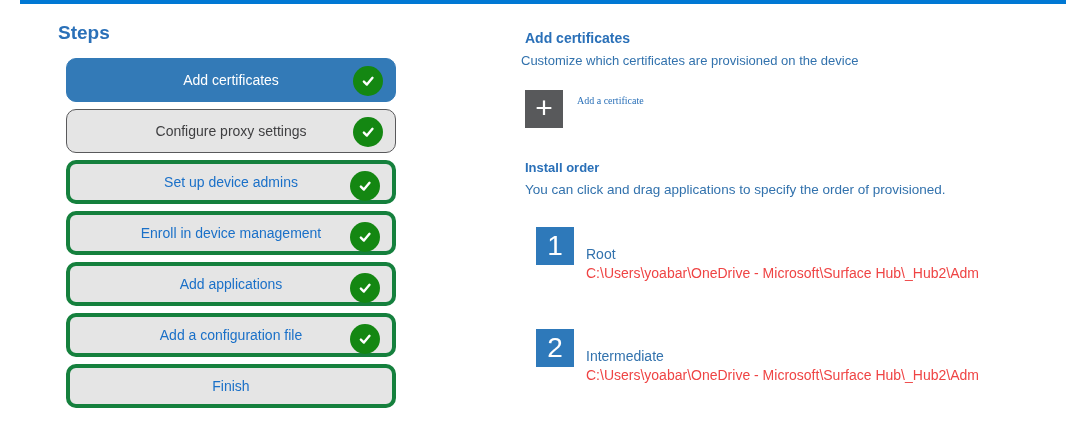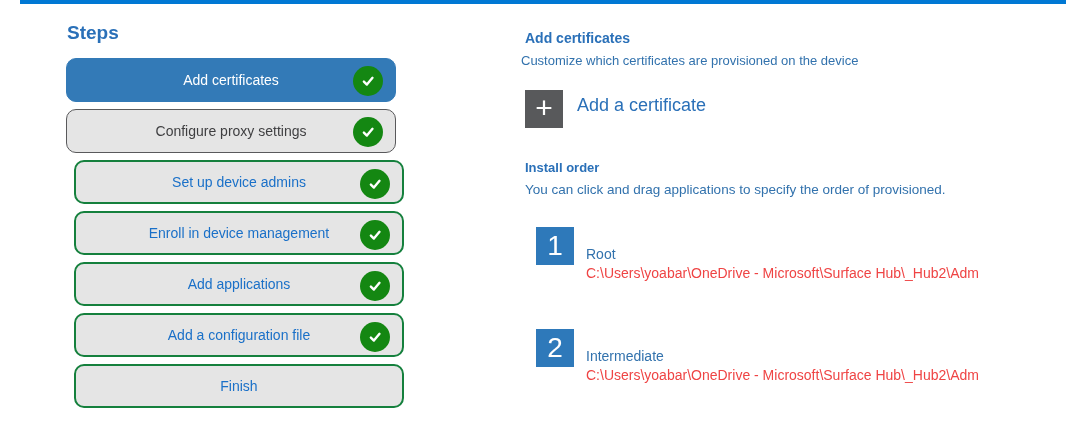--- a/index.html
+++ b/index.html
@@ -9,21 +9,21 @@
     background:#ffffff;
     font-family:"Liberation Sans","DejaVu Sans",sans-serif;
     overflow:hidden;
   }
   .top-bar{
     position:absolute;left:20px;top:0;width:1046px;height:4px;
     background:#0078d4;
   }
   
   .steps-title{
-    position:absolute;left:67px;top:22px;
+    position:absolute;left:58px;top:22px;
     font-size:19px;font-weight:bold;color:#2a70b8;
   }
   .steps-list{
     position:absolute;left:66px;top:58px;width:330px;
   }
   .step{
     position:relative;
     box-sizing:border-box;
     width:330px;height:44px;
     margin-bottom:7px;
@@ -36,23 +36,22 @@
   .step.selected{
     background:#337ab7;
     border:1px solid #337ab7;
     color:#ffffff;
   }
   .step.gray{
     border:1px solid #59595b;
     color:#3f3f41;
   }
   .step.outline{
-    border:2px solid #15803d;
+    border:4px solid #15803d;
     color:#1a70c8;
-    margin-left:8px;
   }
   .check{
     position:absolute;right:12px;top:7px;
     width:30px;height:30px;border-radius:50%;
     background:#148712;
     display:flex;align-items:center;justify-content:center;
   }
   .check svg{display:block;}
   
   .content-title{
@@ -69,21 +68,21 @@
     cursor:pointer;
   }
   .plus-tile{
     width:38px;height:38px;background:#58595b;
     display:flex;align-items:center;justify-content:center;
     color:#ffffff;font-size:30px;font-weight:300;line-height:1;
     padding-bottom:2px;box-sizing:border-box;
   }
   .add-cert-label{
     margin-left:14px;margin-top:5px;
-    font-size:18px;color:#2a70b8;
+    font-size:10px;color:#2a70b8;font-family:Liberation Serif, serif;
   }
   .install-title{
     position:absolute;left:525px;top:160px;
     font-size:13px;font-weight:bold;color:#2a70b8;
   }
   .install-hint{
     position:absolute;left:525px;top:182px;
     font-size:13.5px;color:#3272ad;
   }
   .install-item{

